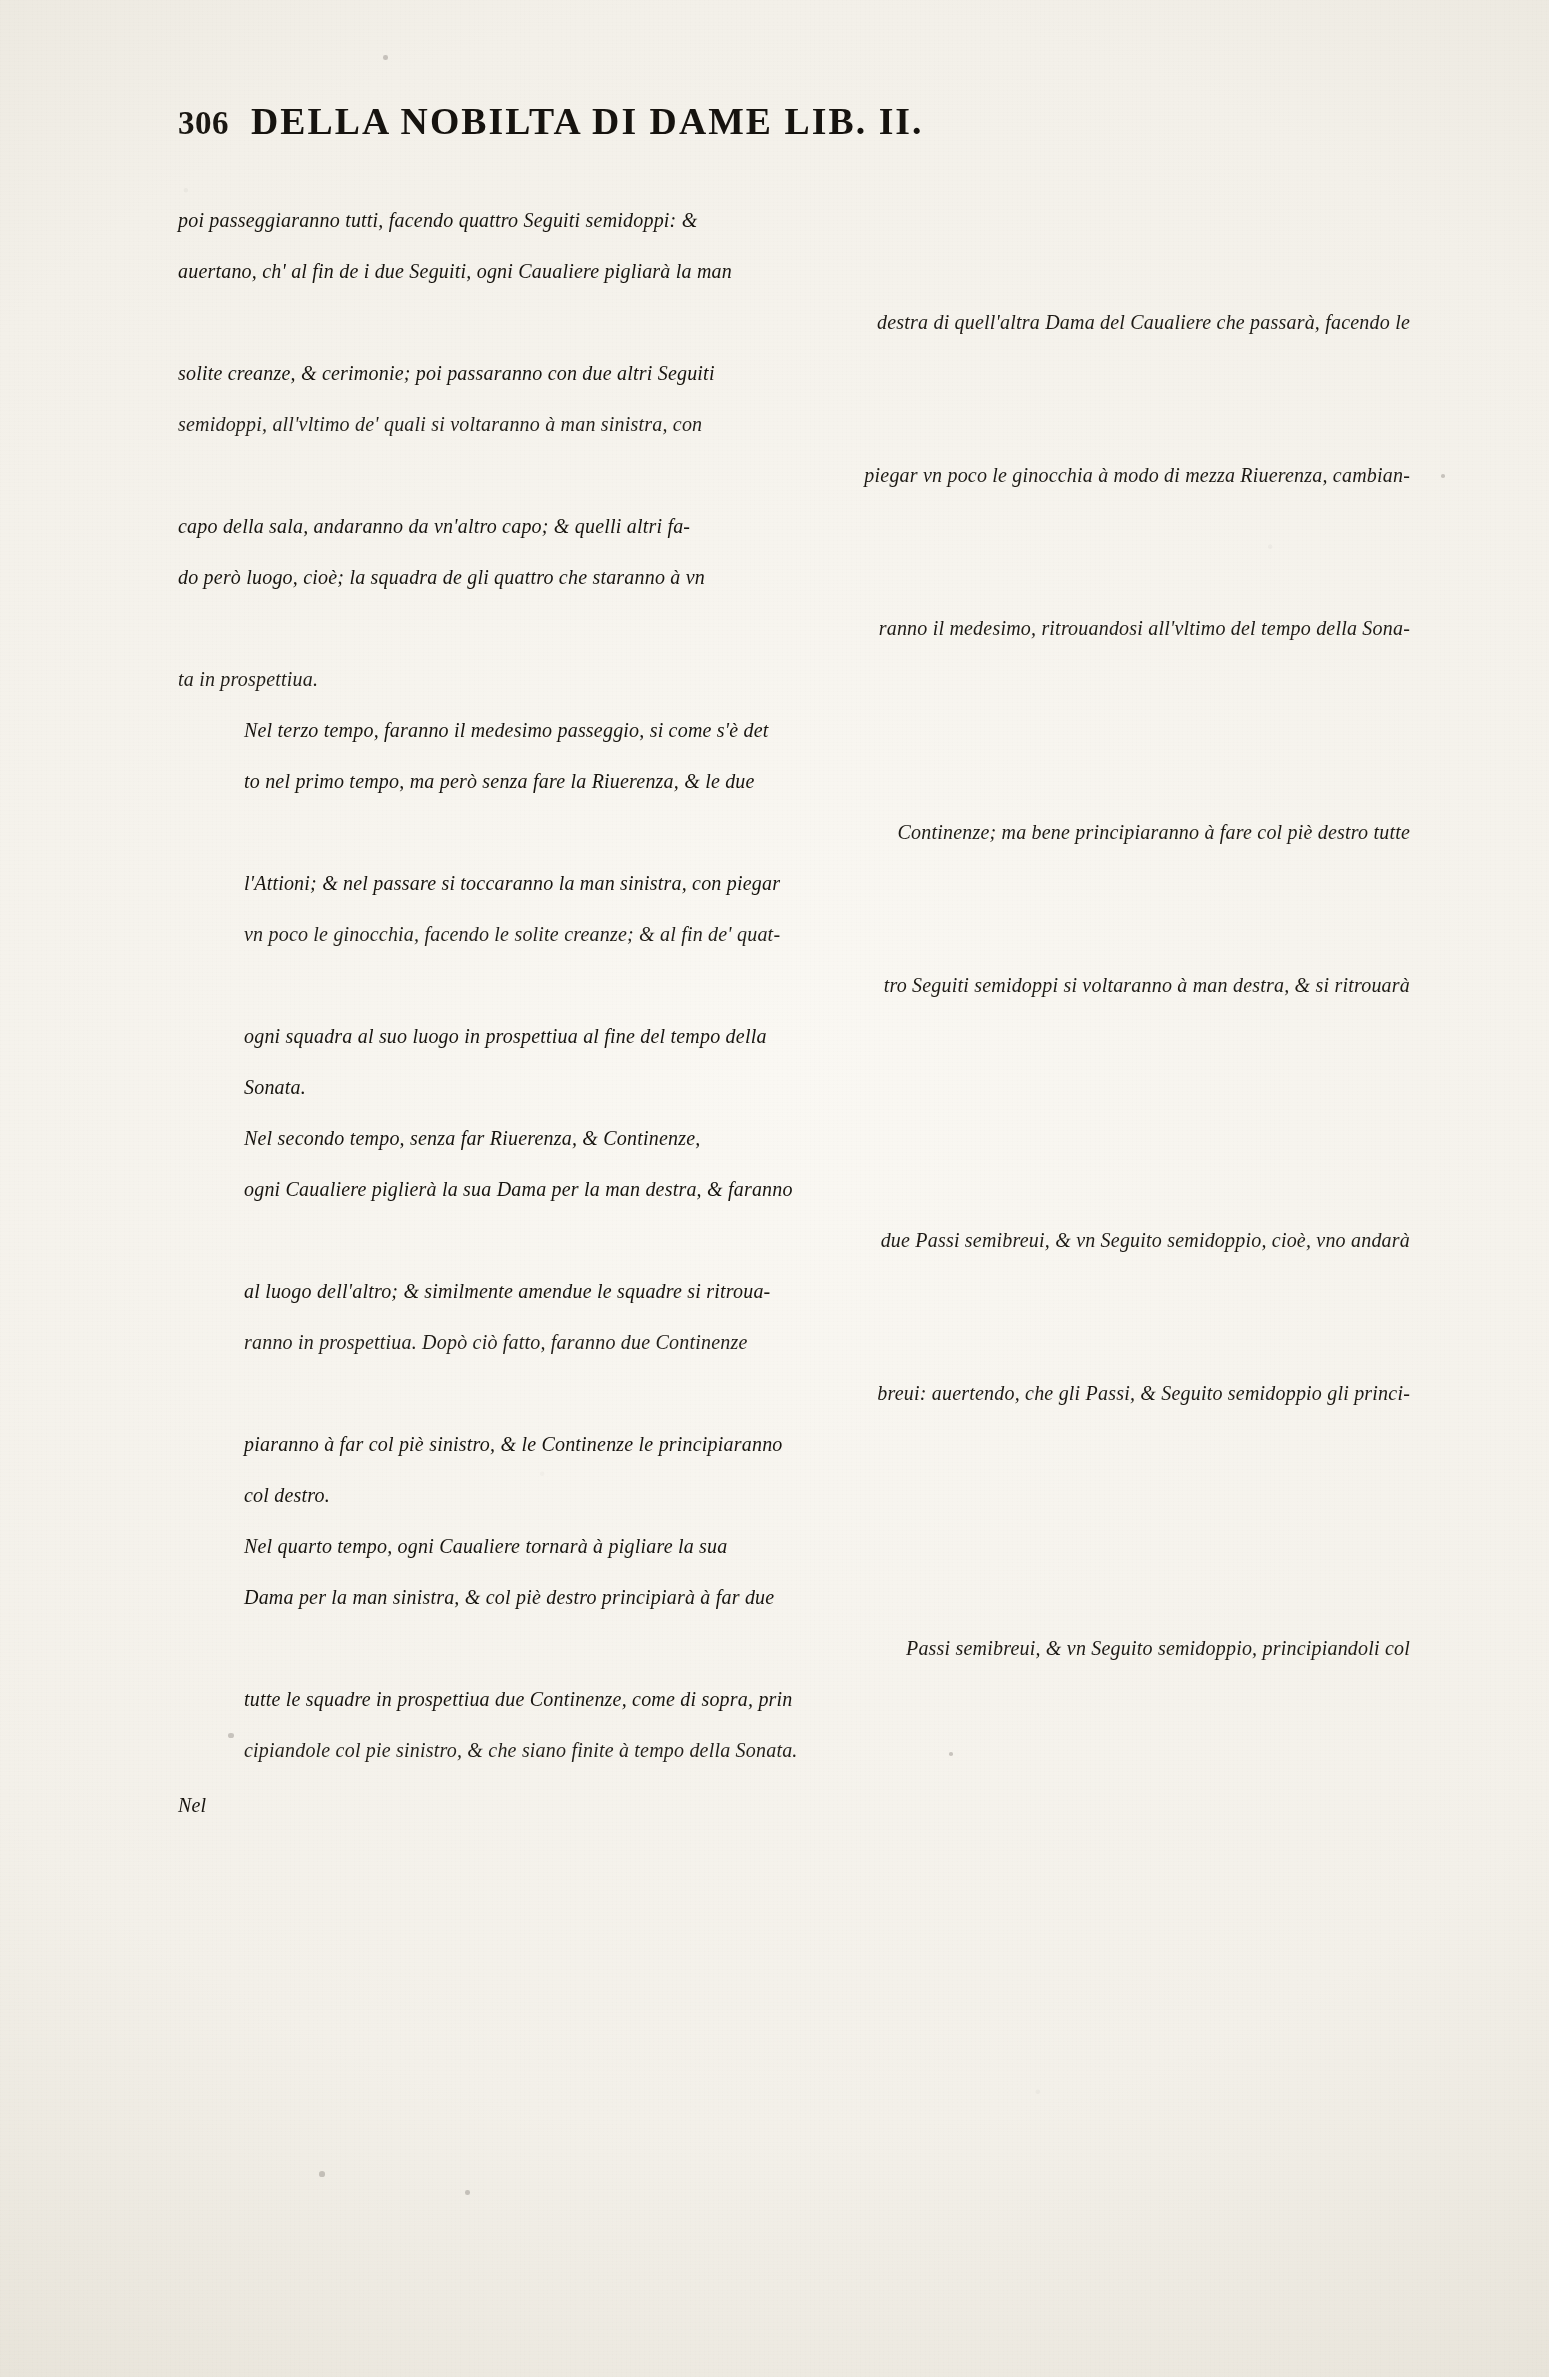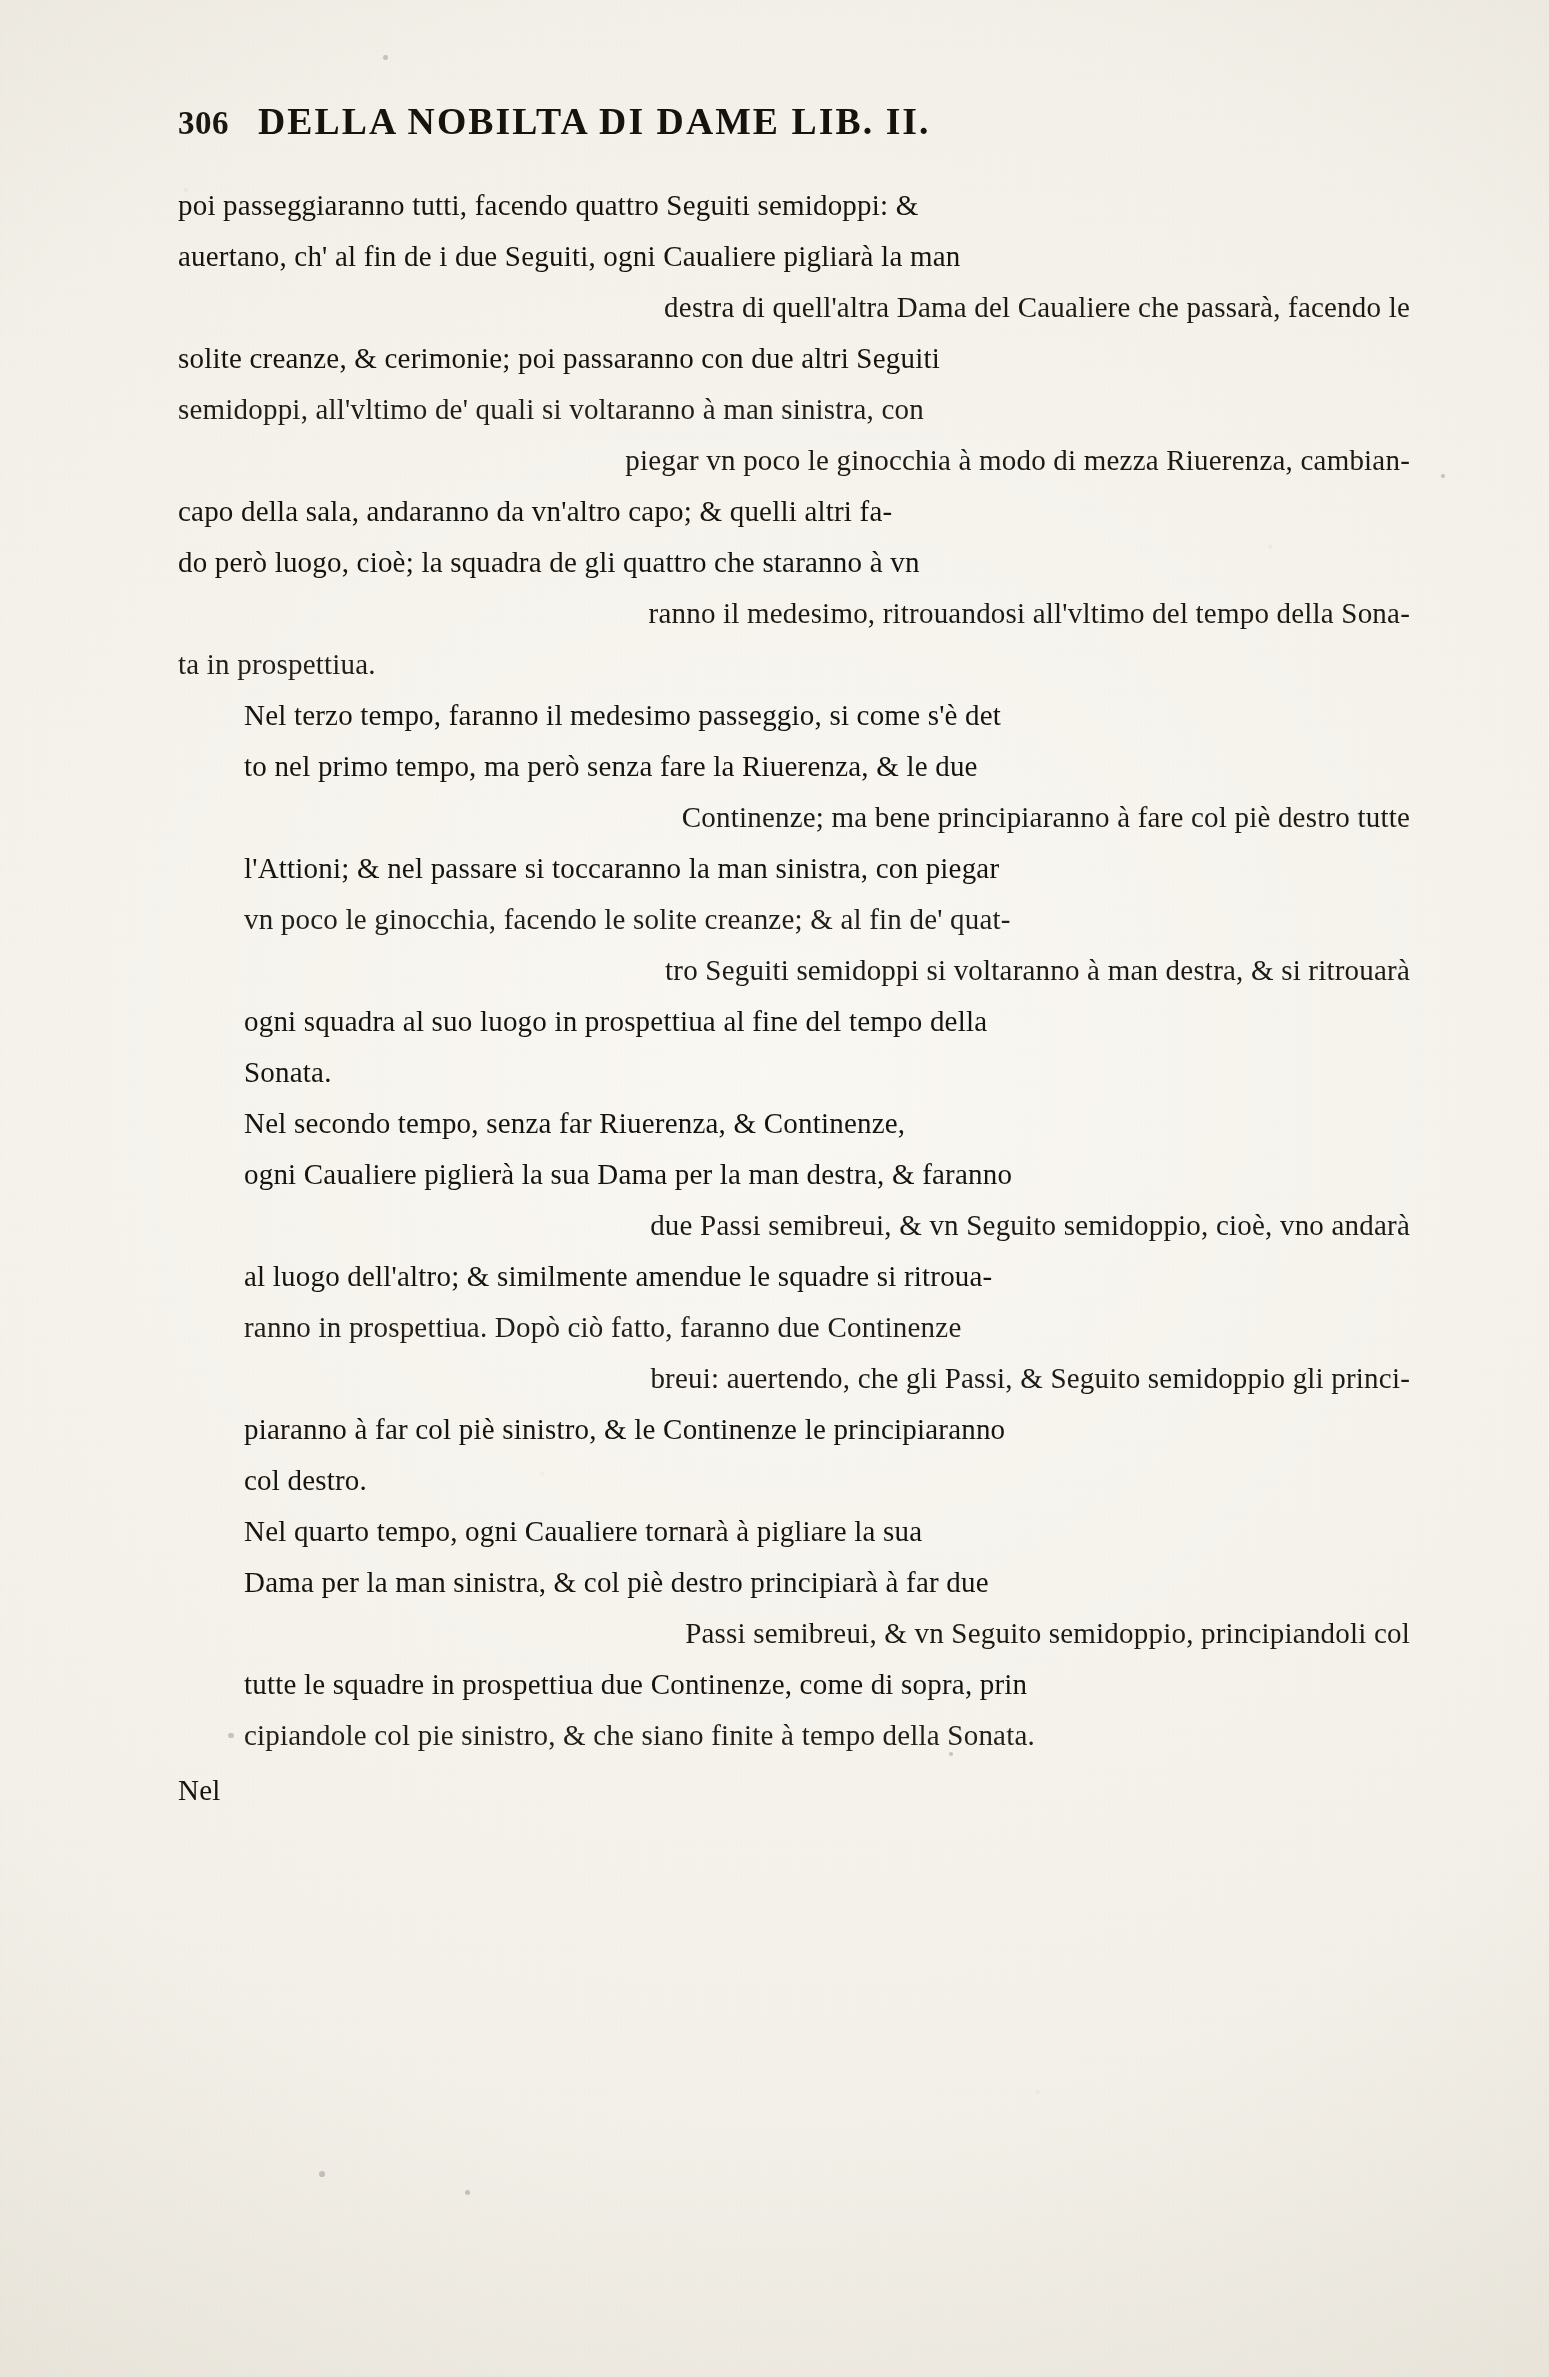--- a/index.html
+++ b/index.html
@@ -38,22 +38,22 @@
     position: absolute;
     left: 178px;
     top: 100px;
     width: 1232px;
   }
 
   
   .header-line {
     display: flex;
     align-items: baseline;
-    gap: 29px;
-    margin-bottom: 37px;
+    gap: 22px;
+    margin-bottom: 52px;
   }
   .folio {
     font-family: "Liberation Serif", serif;
     font-size: 33px;
     font-weight: 700;
     color: #1a1712;
     letter-spacing: 0.5px;
   }
   .running-head {
     font-family: "Liberation Serif", serif;
@@ -62,21 +62,22 @@
     letter-spacing: 2px;
     color: #16130f;
     white-space: nowrap;
     transform: scaleX(1.02);
     transform-origin: left center;
   }
 
   
   .body-text {
     font-family: "Liberation Serif", serif;
-    font-size: 29px;
+    font-style: italic;
+    font-size: 20px;
     line-height: 51px;
     color: #17140f;
     text-align: justify;
     letter-spacing: 0.2px;
   }
   .para {
     margin: 0 0 0 0;
     text-indent: 0;
   }
   .para + .para {

